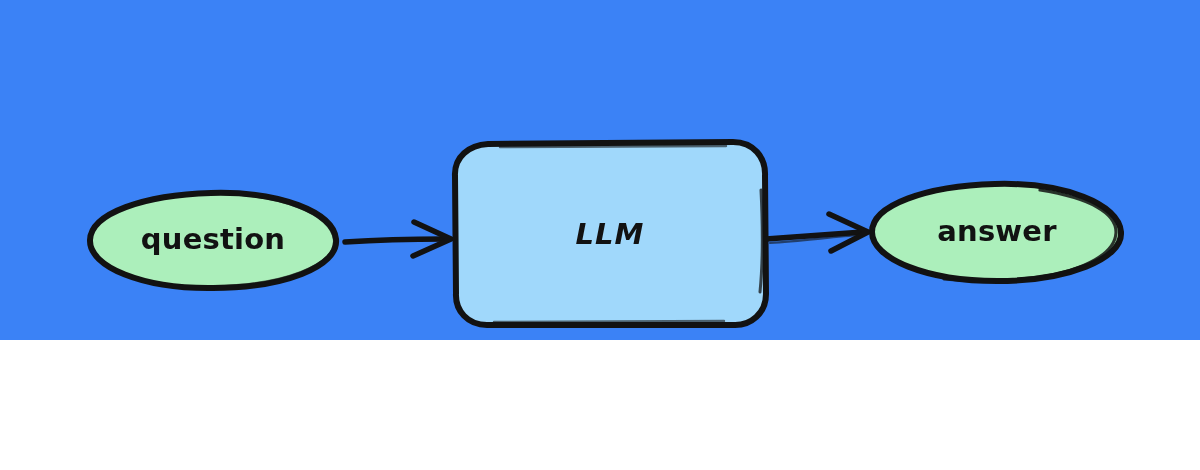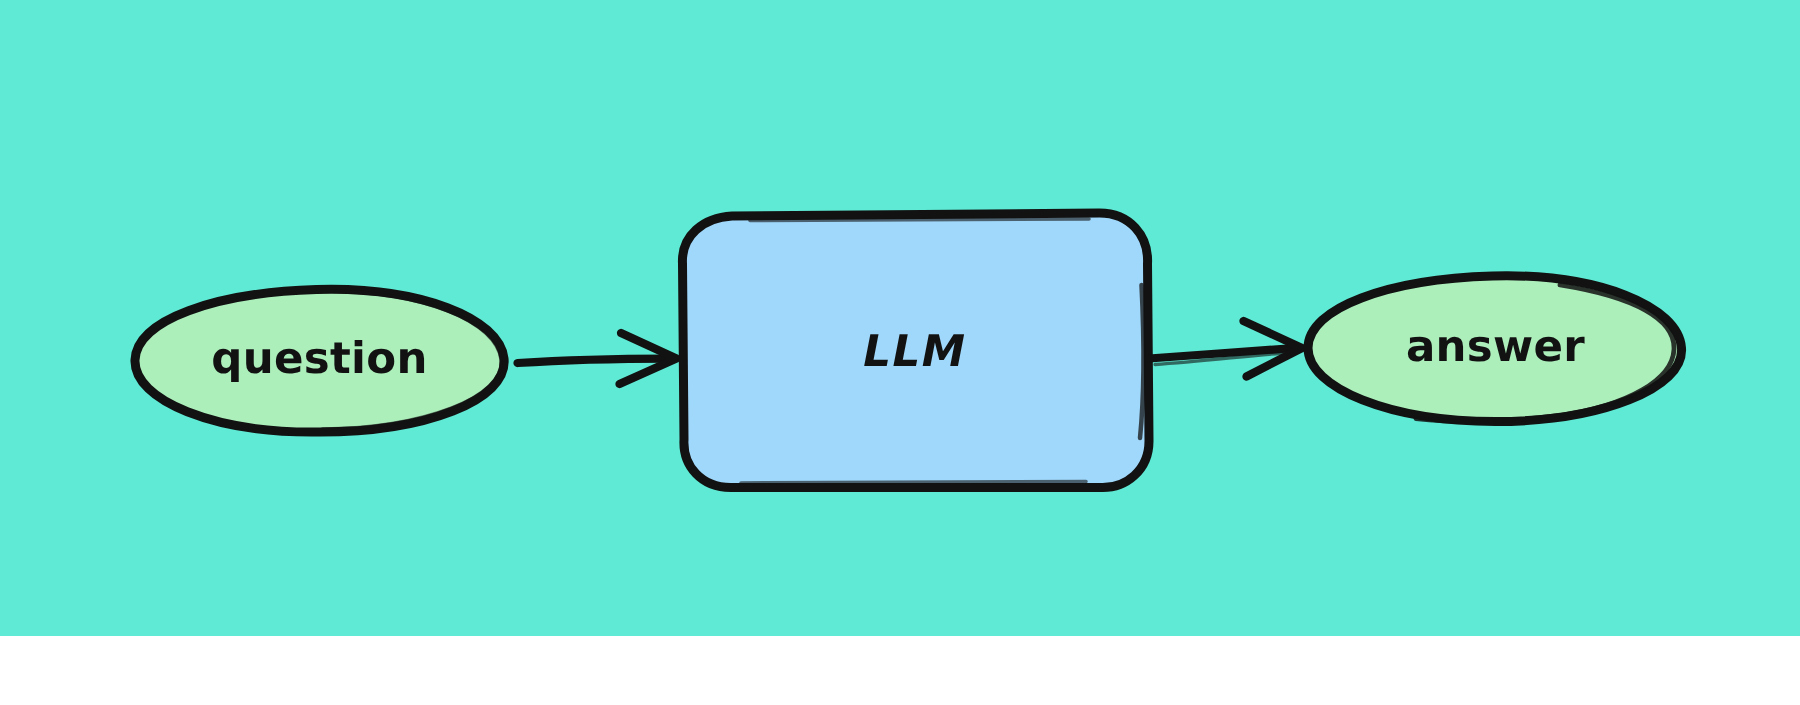--- a/index.html
+++ b/index.html
@@ -9,22 +9,22 @@
   }
   body {
     width: 1200px;
     height: 470px;
     font-family: "DejaVu Sans", sans-serif;
     overflow: hidden;
   }
   #canvas-root {
     position: relative;
     width: 1200px;
-    height: 424px;
-    background: #5eead4;
+    height: 340px;
+    background: #3b82f6;
   }
   #diagram-svg {
     position: absolute;
     left: 0;
     top: 0;
     width: 1200px;
     height: 470px;
     display: block;
   }
   .node-label {

